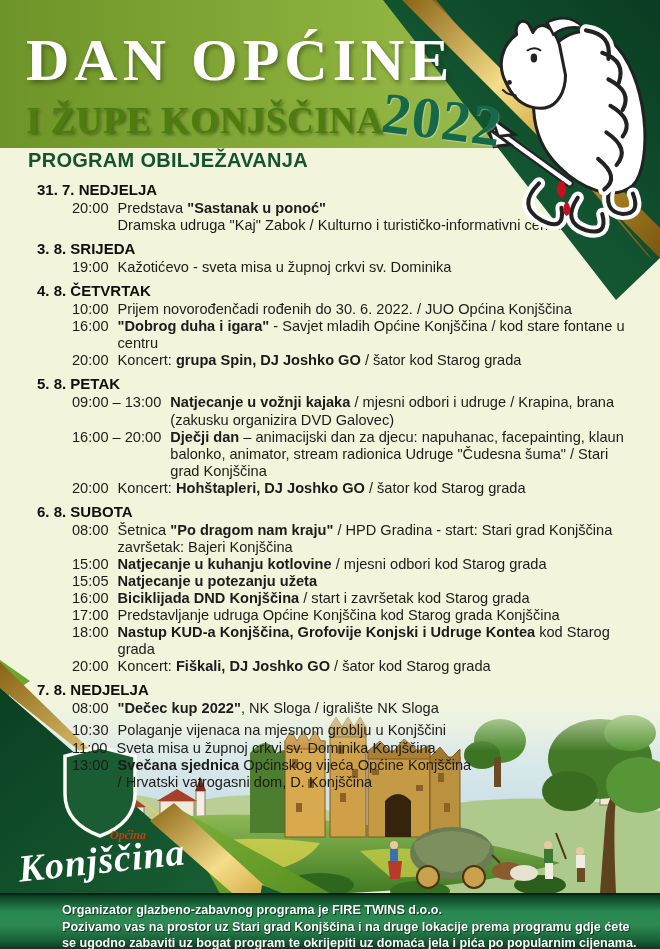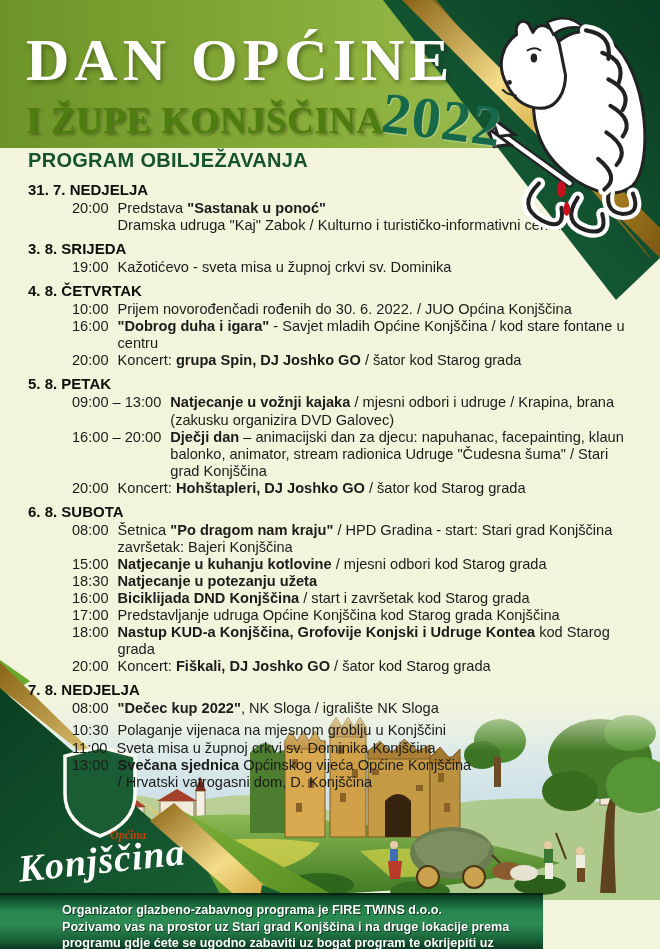--- a/index.html
+++ b/index.html
@@ -26,41 +26,41 @@
     font-family:"Liberation Serif",serif;font-weight:700;font-size:58px;
     color:#15694a;transform:rotate(7deg);letter-spacing:1px;
     text-shadow:1px 1px 1px rgba(255,255,255,.35);
   }
   
   .content{position:absolute;top:149px;left:28px;width:612px;z-index:4;}
   .program-heading{
     font-size:20px;font-weight:700;letter-spacing:.3px;color:#14532d;margin:0 0 9px 0;
   }
   .section{margin:0 0 5px 0;}
-  .day{font-size:15px;font-weight:700;color:#0f0f0c;margin:6px 0 2px 0;}
+  .day{font-size:15px;font-weight:700;color:#0f0f0c;margin:6px 0 2px 9px;}
   .event{display:flex;align-items:flex-start;padding-left:44px;font-size:14.6px;line-height:1.17;}
   .event .time{flex:0 0 auto;margin-right:9px;white-space:nowrap;}
   .event .desc{flex:1 1 auto;white-space:pre-line;}
   .event .desc b{font-weight:700;}
   
   .painting-svg{position:absolute;left:0;top:693px;z-index:1;}
   .decor-svg{position:absolute;left:0;top:649px;z-index:2;pointer-events:none;}
   .coat-svg{position:absolute;left:60px;top:744px;z-index:3;}
   .opcina-label{
     position:absolute;left:110px;top:828px;z-index:3;color:#c2410c;
     font-family:"Liberation Serif",serif;font-style:italic;font-weight:700;font-size:12px;
   }
   .konjscina-script{
     position:absolute;left:18px;top:838px;z-index:3;color:#ffffff;
     font-family:"Liberation Serif",serif;font-style:italic;font-weight:700;font-size:38px;
     transform:rotate(-6deg);letter-spacing:1px;white-space:nowrap;
   }
   
   .footer{
-    position:absolute;left:0;bottom:0;width:543px;height:56px;z-index:6;
+    position:absolute;left:0;bottom:0;width:660px;height:56px;z-index:6;
     background:linear-gradient(180deg,#0a3a20 0%,#27874f 30%,#2d8a52 55%,#175f35 85%,#0a3a20 100%);
     border-top:2px solid #052414;box-sizing:border-box;
     padding:7px 18px 0 62px;
   }
   .footer .line{
     color:#ffffff;font-weight:700;font-size:12.6px;line-height:1.32;
     text-shadow:1px 1px 0 #0a3a20, -1px 0 0 rgba(6,40,20,.35);
   }
 </style>
 </head>
@@ -350,21 +350,21 @@
           <div class="event">
             <span class="time">08:00</span>
             <span class="desc"><span>Šetnica </span><b>"Po dragom nam kraju"</b><span> / HPD Gradina - start: Stari grad Konjščina
 završetak: Bajeri Konjščina</span></span>
           </div>
           <div class="event">
             <span class="time">15:00</span>
             <span class="desc"><b>Natjecanje u kuhanju kotlovine</b><span> / mjesni odbori kod Starog grada</span></span>
           </div>
           <div class="event">
-            <span class="time">18:30</span>
+            <span class="time">15:05</span>
             <span class="desc"><b>Natjecanje u potezanju užeta</b></span>
           </div>
           <div class="event">
             <span class="time">16:00</span>
             <span class="desc"><b>Biciklijada DND Konjščina</b><span> / start i završetak kod Starog grada</span></span>
           </div>
           <div class="event">
             <span class="time">17:00</span>
             <span class="desc"><span>Predstavljanje udruga Općine Konjščina kod Starog grada Konjščina</span></span>
           </div>

